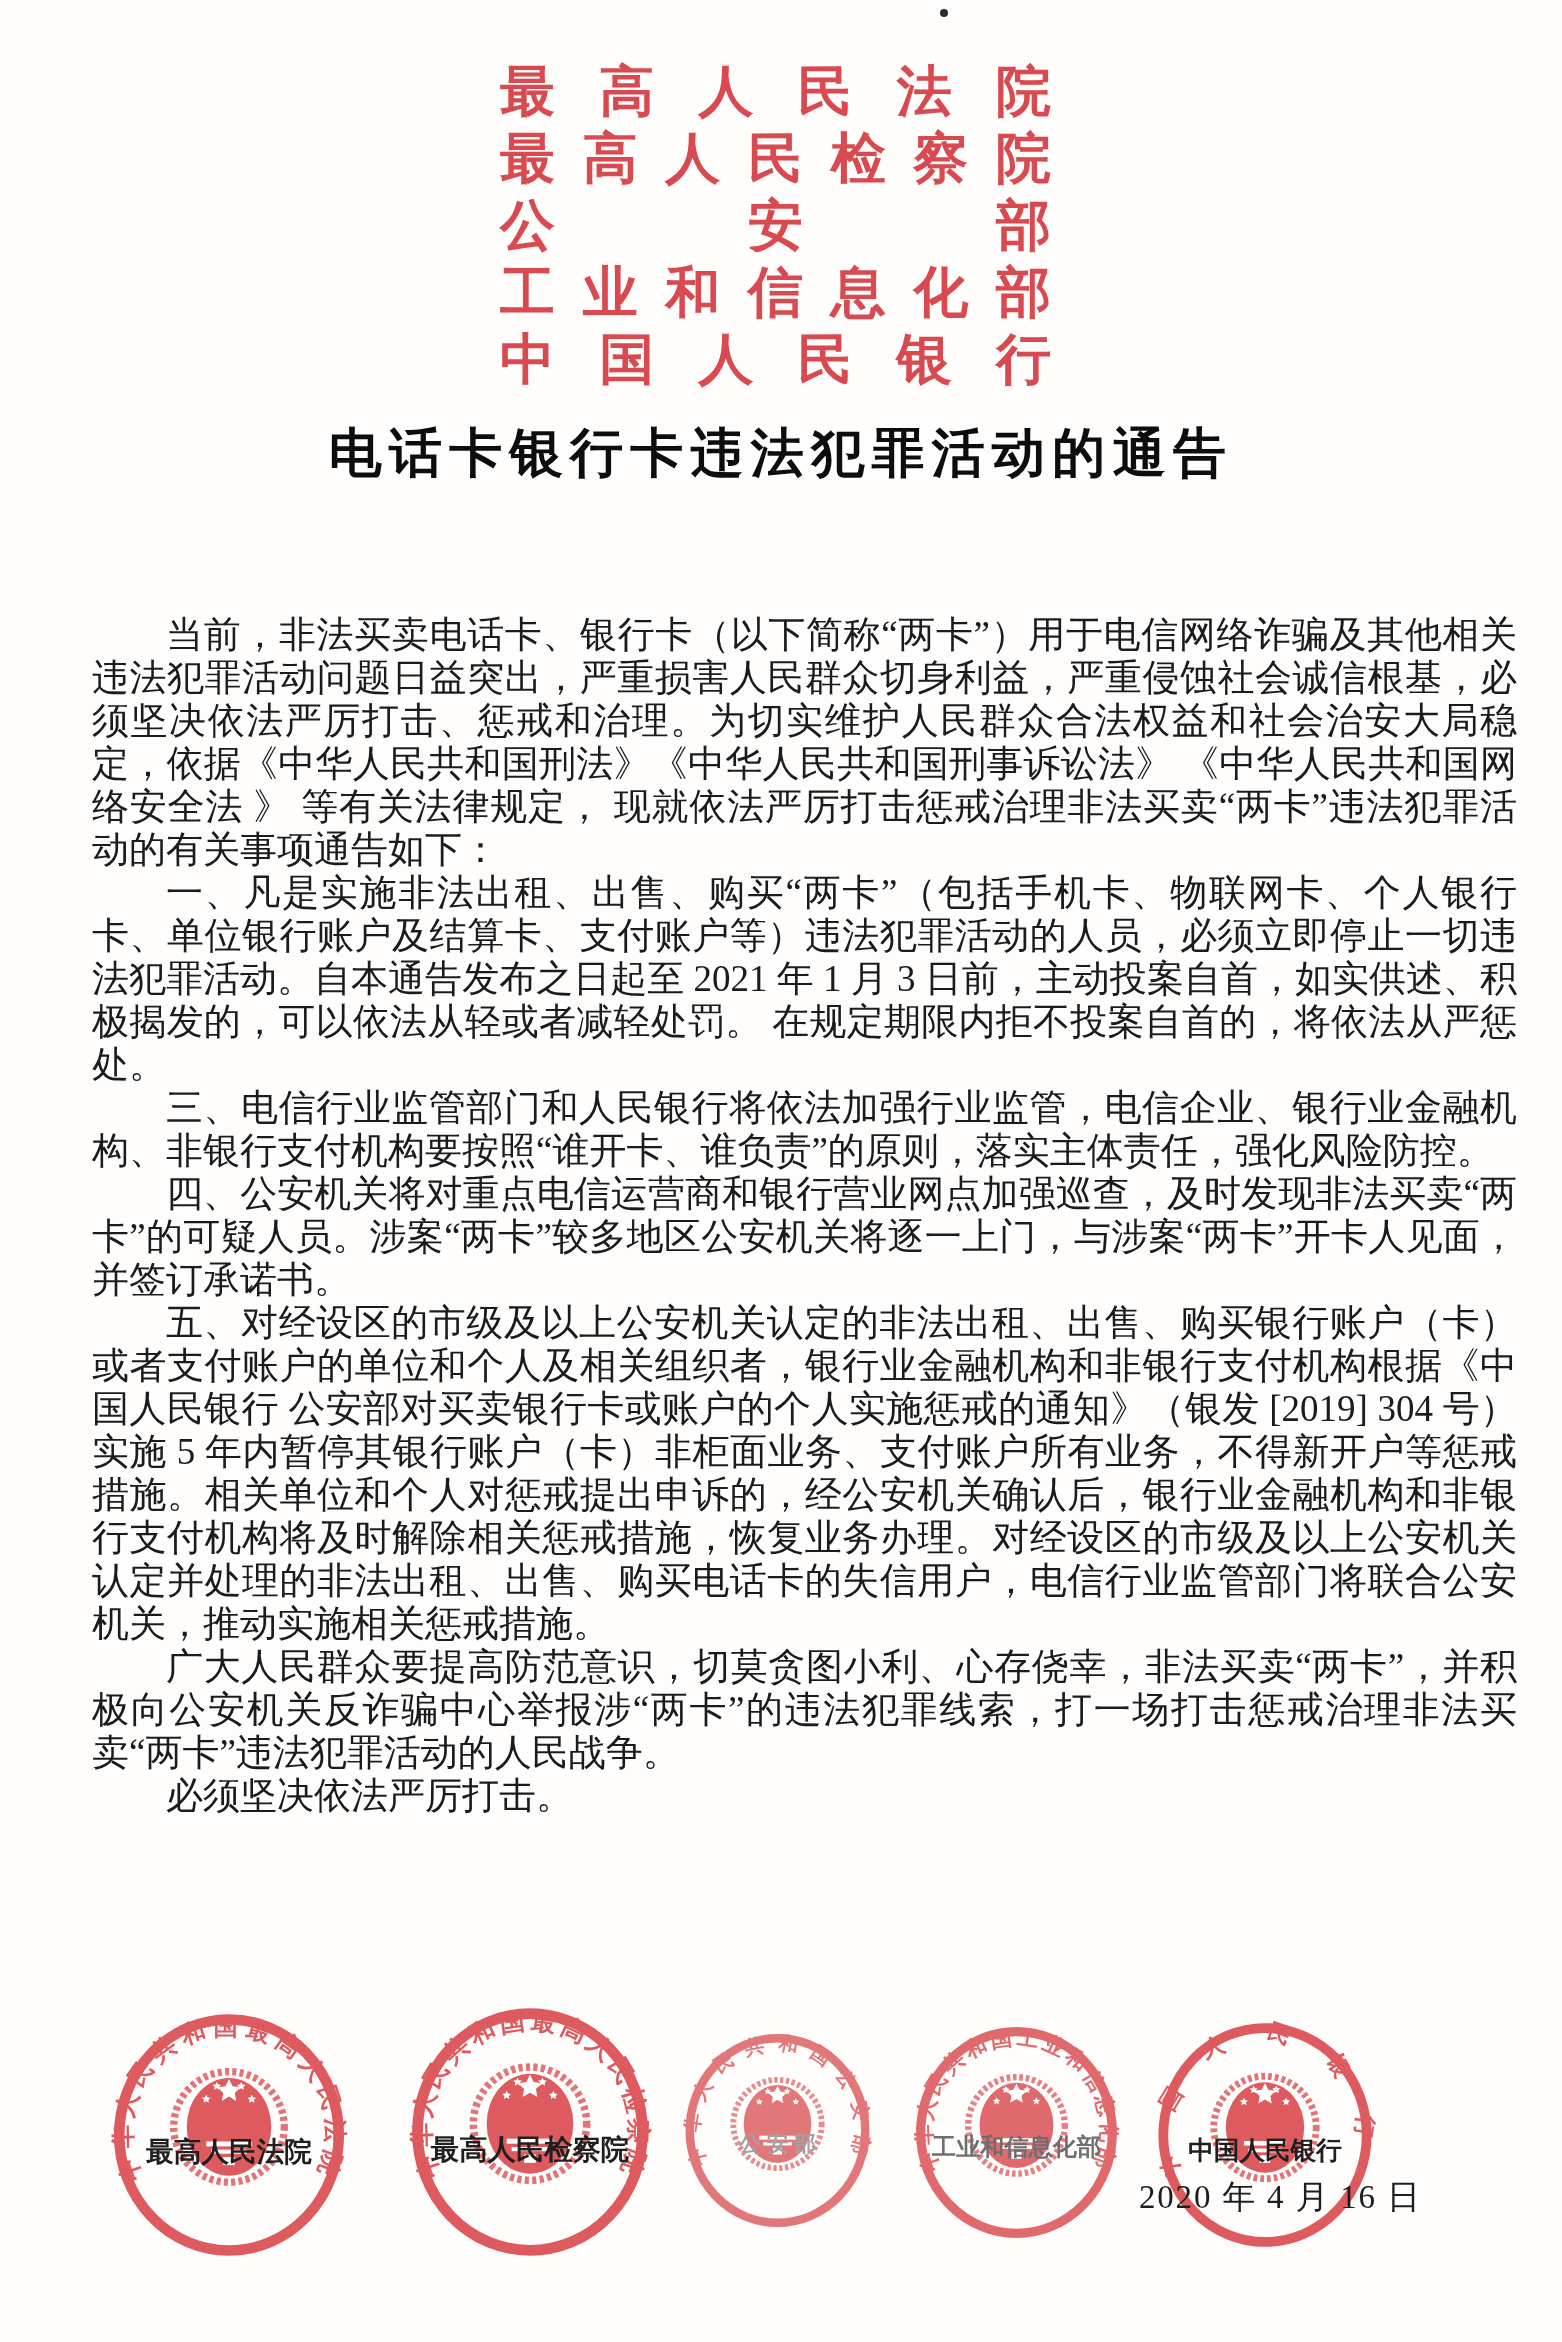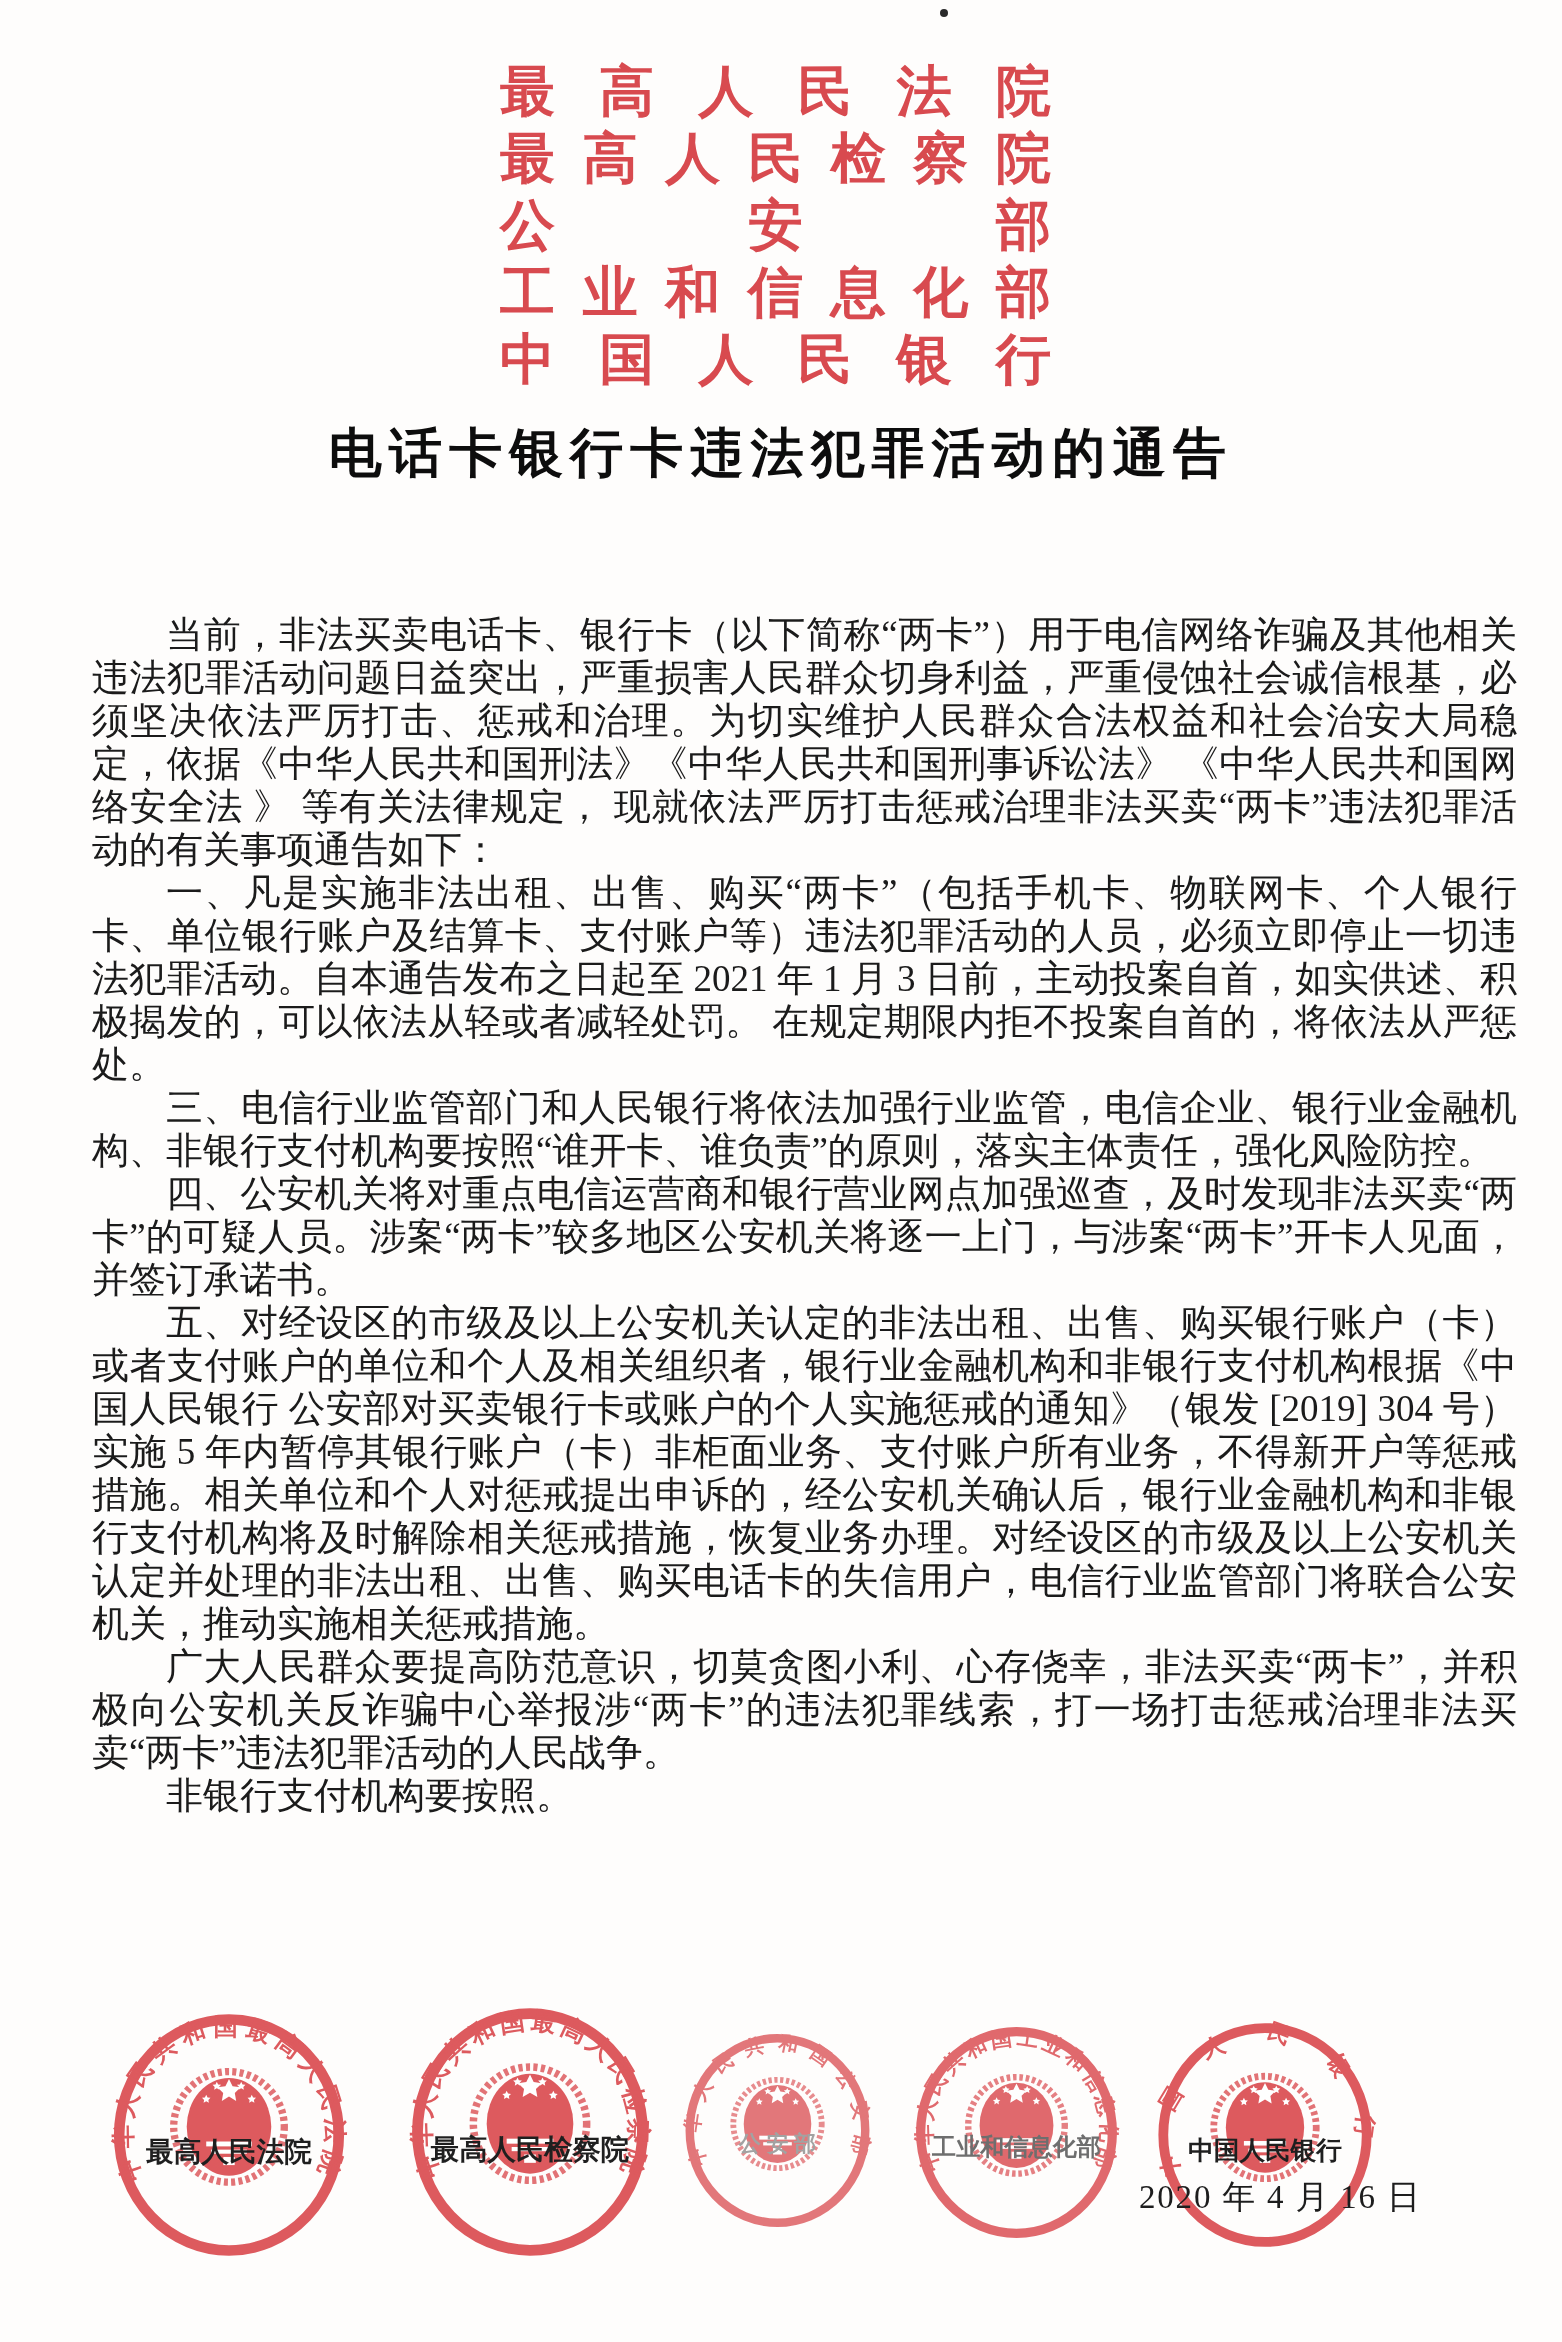--- a/index.html
+++ b/index.html
@@ -120,21 +120,21 @@
     <div class="title-line">电话卡银行卡违法犯罪活动的通告</div>
   </div>
 
   <div class="body-text">
     <p>当前，非法买卖电话卡、银行卡（以下简称“两卡”）用于电信网络诈骗及其他相关违法犯罪活动问题日益突出，严重损害人民群众切身利益，严重侵蚀社会诚信根基，必须坚决依法严厉打击、惩戒和治理。为切实维护人民群众合法权益和社会治安大局稳定，依据《中华人民共和国刑法》《中华人民共和国刑事诉讼法》 《中华人民共和国网络安全法 》 等有关法律规定， 现就依法严厉打击惩戒治理非法买卖“两卡”违法犯罪活动的有关事项通告如下：</p>
     <p>一、凡是实施非法出租、出售、购买“两卡”（包括手机卡、物联网卡、个人银行卡、单位银行账户及结算卡、支付账户等）违法犯罪活动的人员，必须立即停止一切违法犯罪活动。自本通告发布之日起至 2021 年 1 月 3 日前，主动投案自首，如实供述、积极揭发的，可以依法从轻或者减轻处罚。  在规定期限内拒不投案自首的，将依法从严惩处。</p>
     <p>三、电信行业监管部门和人民银行将依法加强行业监管，电信企业、银行业金融机构、非银行支付机构要按照“谁开卡、谁负责”的原则，落实主体责任，强化风险防控。</p>
     <p>四、公安机关将对重点电信运营商和银行营业网点加强巡查，及时发现非法买卖“两卡”的可疑人员。涉案“两卡”较多地区公安机关将逐一上门，与涉案“两卡”开卡人见面，并签订承诺书。</p>
     <p>五、对经设区的市级及以上公安机关认定的非法出租、出售、购买银行账户（卡）或者支付账户的单位和个人及相关组织者，银行业金融机构和非银行支付机构根据《中国人民银行  公安部对买卖银行卡或账户的个人实施惩戒的通知》（银发 [2019] 304 号）实施 5 年内暂停其银行账户（卡）非柜面业务、支付账户所有业务，不得新开户等惩戒措施。相关单位和个人对惩戒提出申诉的，经公安机关确认后，银行业金融机构和非银行支付机构将及时解除相关惩戒措施，恢复业务办理。对经设区的市级及以上公安机关认定并处理的非法出租、出售、购买电话卡的失信用户，电信行业监管部门将联合公安机关，推动实施相关惩戒措施。</p>
     <p>广大人民群众要提高防范意识，切莫贪图小利、心存侥幸，非法买卖“两卡”，并积极向公安机关反诈骗中心举报涉“两卡”的违法犯罪线索，打一场打击惩戒治理非法买卖“两卡”违法犯罪活动的人民战争。</p>
-    <p>非银行支付机构要按照。</p>
+    <p>必须坚决依法严厉打击。</p>
   </div>
 
   <div class="seal seal-1">
     <svg viewBox="0 0 300 300">
       <defs>
           <path id="arc1" d="M 45 205 A 120 120 0 1 1 255 205"></path>
         </defs>
       <ellipse class="seal-ring-border" cx="150" cy="150" rx="135" ry="142"></ellipse>
       <circle class="seal-fringe" cx="150" cy="140" r="68"></circle>
       <ellipse class="seal-mass" cx="150" cy="140" rx="52" ry="60"></ellipse>

